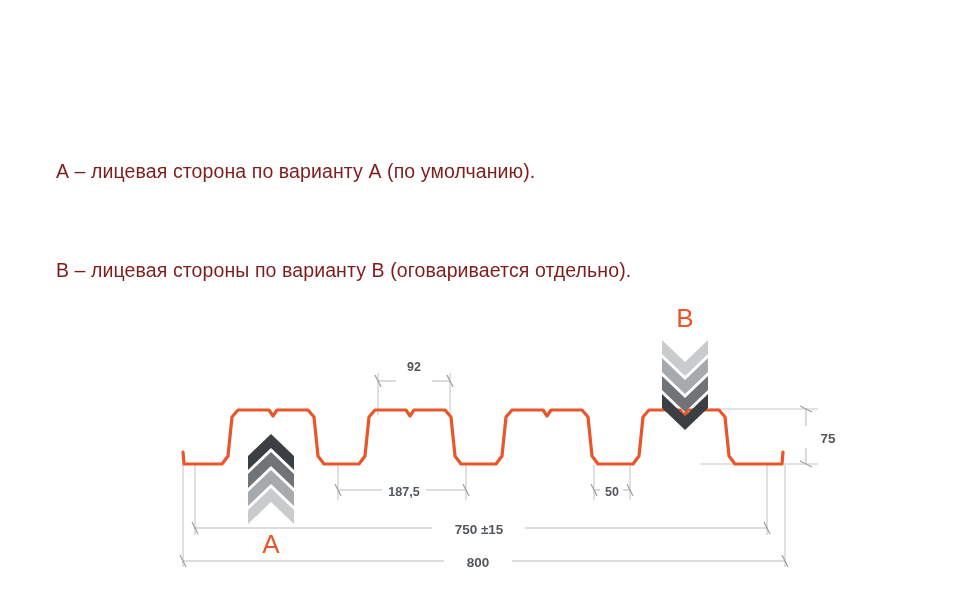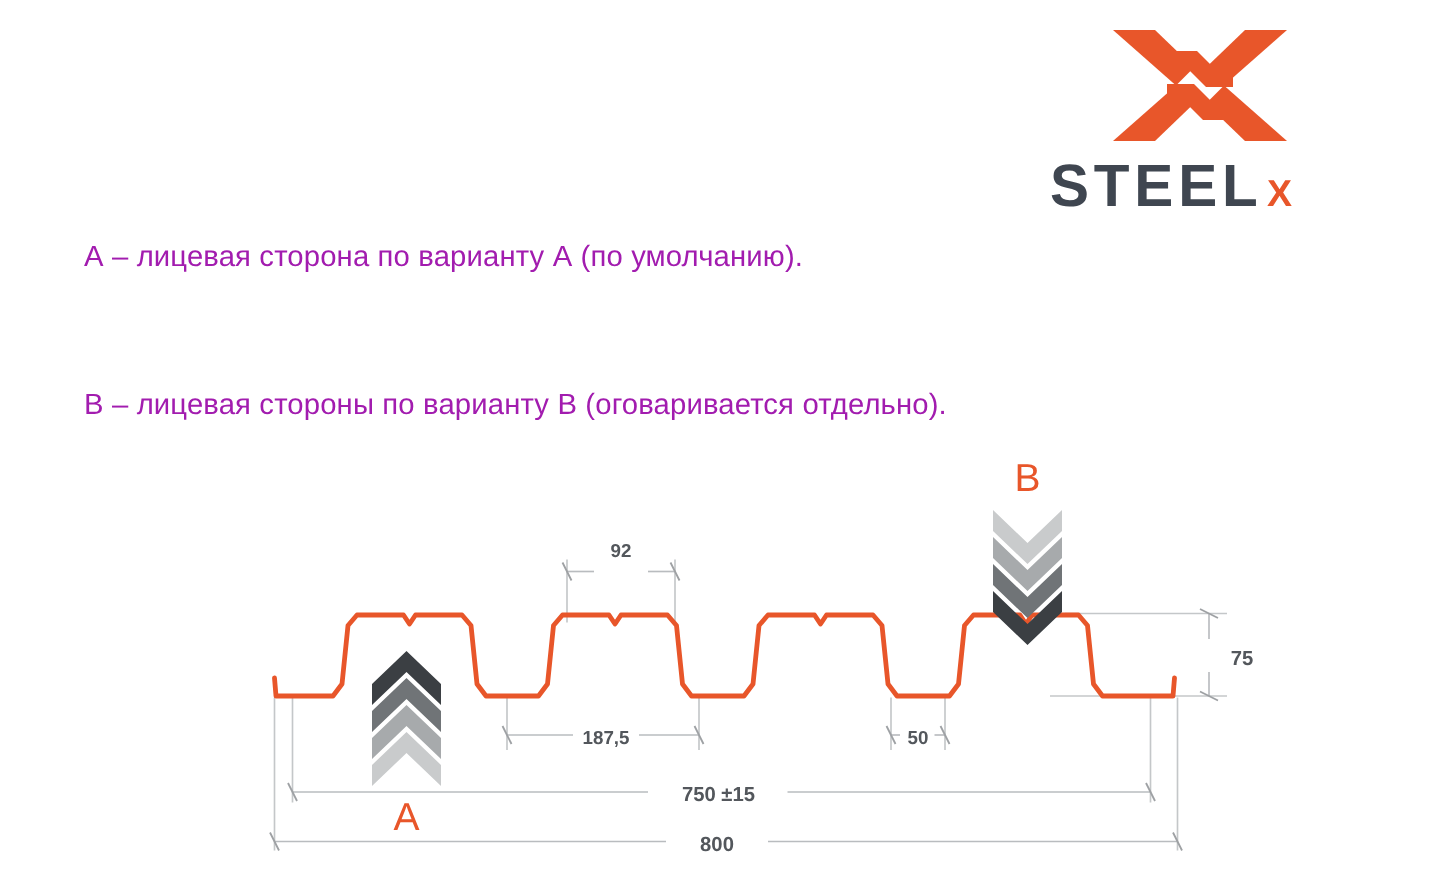--- a/index.html
+++ b/index.html
@@ -28,21 +28,21 @@
     transform:scaleY(1.02);
   }
   #brand-wordmark .xsup{
     font-size:25px;font-weight:bold;color:#e8562a;line-height:1;
     margin-left:3px;position:relative;top:-2px;
   }
 
   
   .legend-line{
     position:absolute;left:56px;
-    color:#a21caf;font-size:19.5px;line-height:1.2;
+    color:#7f1d1d;font-size:19.5px;line-height:1.2;
     white-space:nowrap;letter-spacing:0.1px;
   }
   #legend-a{top:160px;}
   #legend-b{top:219px;margin-top:40px;}
 
   
   #profile-drawing{
     position:absolute;left:0;top:285px;width:970px;height:312px;
   }
   #profile-drawing svg{display:block;}
@@ -58,38 +58,20 @@
   .marker-letter{
     font-family:"Liberation Sans","DejaVu Sans",sans-serif;
     font-size:26px;fill:#e8562a;
   }
 </style>
 </head>
 <body>
 
 <div class="page">
 
-  <div id="brand-logo">
-    <div id="brand-mark">
-      <svg viewBox="0 0 120 78" width="120" height="78" aria-hidden="true">
-        <g fill="#e8562a">
-          <path d="M2 2 L30 2 L56 27 L44 39 Z"></path>
-          <path d="M118 2 L90 2 L64 27 L76 39 Z"></path>
-          <path d="M2 76 L30 76 L56 51 L44 39 Z"></path>
-          <path d="M118 76 L90 76 L64 51 L76 39 Z"></path>
-          <path d="M44 16 L58 16 L70 28 L82 28 L82 40 L64 40 L52 28 L44 28 Z"></path>
-          <path d="M76 62 L62 62 L50 50 L38 50 L38 38 L56 38 L68 50 L76 50 Z"></path>
-        </g>
-      </svg>
-    </div>
-    <div id="brand-wordmark">
-      <span class="word">STEEL</span>
-      <span class="xsup">X</span>
-    </div>
-  </div>
 
   <div id="legend-a" class="legend-line">А – лицевая сторона по варианту А (по умолчанию).</div>
   <div id="legend-b" class="legend-line">В – лицевая стороны по варианту В (оговаривается отдельно).</div>
 
   <div id="profile-drawing">
     <svg viewBox="0 0 970 312" width="970" height="312">
 
       <g stroke="#c4c7c9" stroke-width="1.1" fill="none">
 
         <line x1="378" y1="88" x2="378" y2="130"></line>

